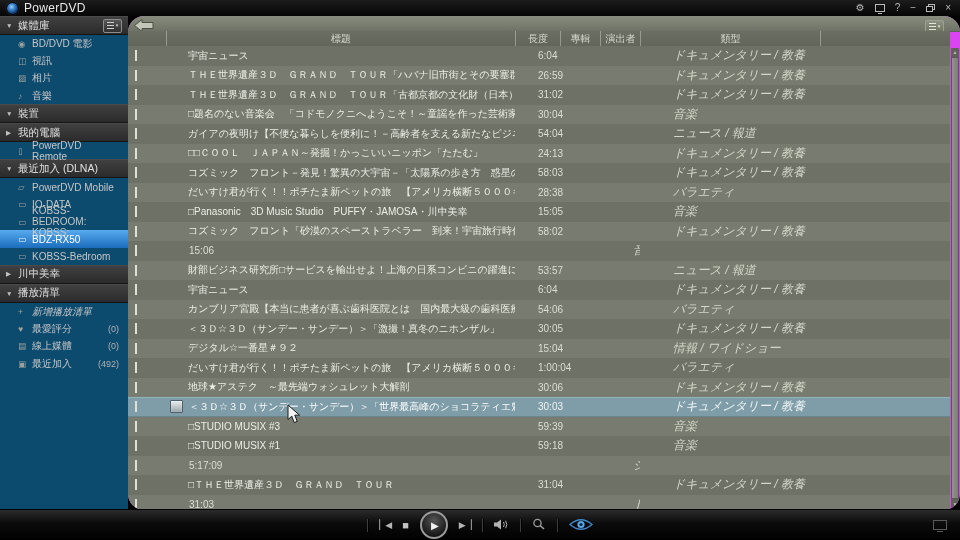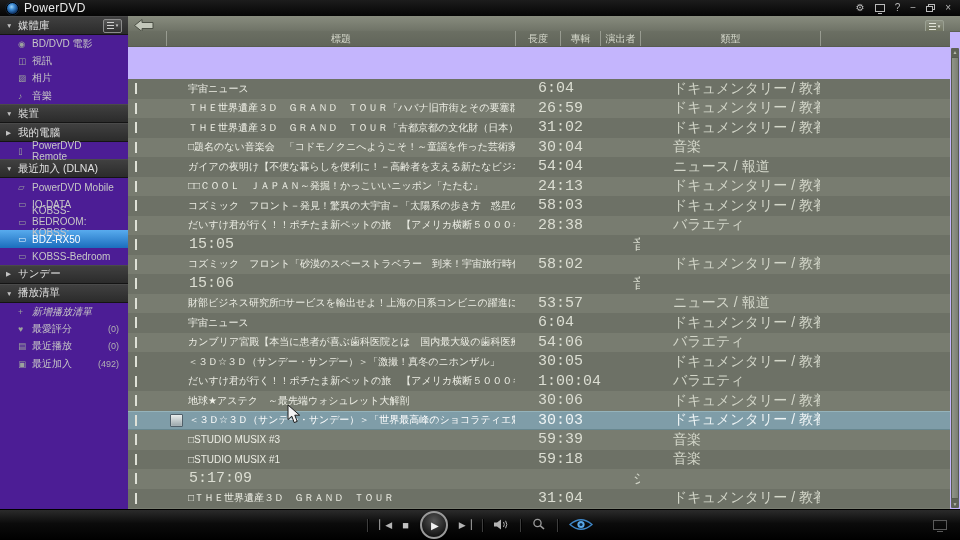--- a/index.html
+++ b/index.html
@@ -15,65 +15,65 @@
   .win-controls{margin-left:auto;display:flex;align-items:center;gap:10px;margin-right:9px;}
   .winbtn{color:#b9b9b9;font-size:10px;line-height:10px;cursor:default;display:flex;align-items:center;}
   .icon-tv{display:inline-block;width:8px;height:6px;border:1px solid #b9b9b9;position:relative;}
   .icon-tv::after{content:'';position:absolute;left:2px;right:2px;bottom:-3px;height:1px;background:#b9b9b9;}
   .icon-restore{display:inline-block;width:9px;height:8px;position:relative;}
   .icon-restore::before{content:'';position:absolute;right:0;top:0;width:5px;height:4px;border:1px solid #b9b9b9;}
   .icon-restore::after{content:'';position:absolute;left:0;bottom:0;width:5px;height:4px;border:1px solid #b9b9b9;background:#0d0d0d;}
   
   .body{position:absolute;top:16px;left:0;right:0;bottom:30px;display:flex;}
   
-  .sidebar{width:128px;background:#4c1d95;flex:none;overflow:hidden;}
+  .sidebar{width:128px;background:#0c4a6e;flex:none;overflow:hidden;}
   .sb-header{height:19px;box-sizing:border-box;display:flex;align-items:center;padding-left:6px;
     background:linear-gradient(#404040,#2b2b2b);border-top:1px solid #4a4a4a;border-bottom:1px solid #141414;
     color:#e0e0e0;font-size:10.5px;cursor:default;}
   .sb-header .arrow{width:12px;font-size:6.5px;color:#c2c2c2;flex:none;}
   .sb-item{height:17.3px;box-sizing:border-box;display:flex;align-items:center;padding-left:18px;
     color:#c6c6c6;font-size:10px;cursor:default;}
   .sb-item .ic{width:14px;flex:none;color:#9ca29e;font-size:8.5px;line-height:8px;}
   .sb-item .cnt{margin-left:auto;padding-right:9px;font-size:9px;color:#b2b2b2;}
   .sb-item.selected{background:linear-gradient(#58abee,#1b6dbd);color:#fff;}
   .sb-item.selected .ic,.sb-item.selected .cnt{color:#eaf4ff;}
   .sb-item.it .lbl{font-style:italic;}
   .opt-btn{margin-left:auto;margin-right:6px;width:17px;height:12px;border:1px solid #8c8c8c;border-radius:2px;
     background:linear-gradient(#585858,#2f2f2f);display:flex;align-items:center;justify-content:center;gap:2px;}
   .opt-lines{width:7px;height:7px;background:repeating-linear-gradient(#cfcfcf 0 1px,transparent 1px 3px);}
   .opt-caret{color:#cfcfcf;font-size:5px;line-height:5px;}
   
-  .content{flex:1;position:relative;background:#c4b5fd;overflow:hidden;}
+  .content{flex:1;position:relative;background:#d946ef;overflow:hidden;border-radius:16px;}
   .topbar{position:absolute;top:0;left:0;right:0;height:15px;
     background:linear-gradient(#888c7e,#6f7367);border-bottom:1px solid #5d6155;}
   .back-btn{position:absolute;left:6px;top:2px;width:24px;height:15px;}
   .view-btn{position:absolute;right:16px;top:4px;width:19px;height:13px;box-sizing:border-box;
     border:1px solid #9aa092;border-radius:2px;background:linear-gradient(#8d9183,#6f735f);
     display:flex;align-items:center;justify-content:center;gap:2px;}
   .view-btn .opt-lines{background:repeating-linear-gradient(#e4e6dc 0 1px,transparent 1px 3px);}
   .view-btn .opt-caret{color:#e4e6dc;}
   .grid{display:grid;grid-template-columns:38px 349px 45px 40px 40px 180px 1fr;}
   .thead{position:absolute;top:15px;left:0;right:10px;height:15px;align-items:center;
     background:linear-gradient(#6b6f63,#61655a);border-bottom:1px solid #585c51;
     color:#d7dacd;font-size:10px;text-align:center;}
   .thead .hc{line-height:15px;height:15px;overflow:visible;white-space:nowrap;}
   .thead .hc + .hc{border-left:1px solid rgba(225,228,218,.4);}
-  .rows{position:absolute;top:30px;left:0;right:10px;bottom:0;overflow:hidden;margin-top:33px;}
+  .rows{position:absolute;top:30px;left:0;right:10px;bottom:0;overflow:hidden;}
   .row{height:19.5px;align-items:center;font-size:10px;color:#edeee5;background:#6d7166;}
   .row.alt{background:#787c70;}
   .row.selected{background:#7f9da8;box-shadow:inset 0 1px 0 #95b3bb,inset 0 -1px 0 #68878f;color:#fff;}
   .cell{overflow:hidden;white-space:nowrap;}
   .tv{width:10px;height:8px;border:1px solid #dfe1d7;border-radius:1px;position:relative;margin-left:7px;}
   .tv::after{content:'';position:absolute;left:0;right:0;top:3px;border-top:1px solid #dfe1d7;}
   .c-title{padding-left:22px;}
   .c-title.with-chk{padding-left:4px;display:flex;align-items:center;overflow:hidden;}
   .chk{width:11px;height:11px;flex:none;margin-right:6px;border:1px solid #50606a;border-radius:1px;
     background:linear-gradient(#e9eded,#9aa6aa);box-shadow:inset 0 0 1px #fff;}
-  .c-len{padding-left:23px;font-size:15px;color:#dcded3;overflow:visible;font-family:Liberation Mono, monospace;}
-  .c-genre{padding-left:33px;font-size:14px;color:#d3d6c9;}
+  .c-len{padding-left:23px;font-size:10px;color:#dcded3;overflow:visible;}
+  .c-genre{padding-left:33px;font-size:12px;color:#d3d6c9;font-style:italic;}
   .row.selected .c-genre,.row.selected .c-len{color:#eef4f5;}
   
   .vscroll{position:absolute;top:32px;right:1px;width:8px;bottom:2px;background:#5e6257;border-radius:1px;}
   .vs-up,.vs-down{position:absolute;left:0;right:0;height:8px;color:#b7bbae;font-size:5px;text-align:center;line-height:8px;}
   .vs-up{top:0;} .vs-down{bottom:0;}
   .vs-thumb{position:absolute;left:0;right:0;top:9px;bottom:9px;border:1px solid #565a50;border-radius:1px;
     background:linear-gradient(90deg,#90948a,#7b7f73);}
   
   .bottombar{position:absolute;left:0;right:0;bottom:0;height:30px;
     background:linear-gradient(#2b2b2b,#0b0b0b 45%,#000);border-top:1px solid #000;}
@@ -182,41 +182,41 @@
       <span class="lbl">BDZ-RX50</span>
       <span class="cnt"></span>
     </div>
         <div class="sb-item">
       <span class="ic">▭</span>
       <span class="lbl">KOBSS-Bedroom</span>
       <span class="cnt"></span>
     </div>
         <div class="sb-header">
       <span class="arrow">▶</span>
-      <span class="lbl">サンデー</span>
+      <span class="lbl">川中美幸</span>
 
     </div>
         <div class="sb-header">
       <span class="arrow">▼</span>
       <span class="lbl">播放清單</span>
 
     </div>
         <div class="sb-item it">
       <span class="ic">+</span>
       <span class="lbl">新增播放清單</span>
       <span class="cnt"></span>
     </div>
         <div class="sb-item">
       <span class="ic">♥</span>
       <span class="lbl">最愛評分</span>
       <span class="cnt">(0)</span>
     </div>
         <div class="sb-item">
       <span class="ic">▤</span>
-      <span class="lbl">最近播放</span>
+      <span class="lbl">線上媒體</span>
       <span class="cnt">(0)</span>
     </div>
         <div class="sb-item">
       <span class="ic">▣</span>
       <span class="lbl">最近加入</span>
       <span class="cnt">(492)</span>
     </div>
       </div>
 
     <div class="content">
@@ -312,20 +312,21 @@
       <div class="cell"><span class="tv"></span></div>
       <div class="cell c-title"><span class="ttl">だいすけ君が行く！！ポチたま新ペットの旅　【アメリカ横断５０００キロの旅・後編】</span></div>
       <div class="cell c-len">28:38</div>
       <div class="cell"></div>
       <div class="cell"></div>
       <div class="cell c-genre">バラエティ</div>
       <div class="cell"></div>
     </div>
           <div class="row grid">
       <div class="cell"><span class="tv"></span></div>
+      <div class="cell c-title"><span class="ttl">□Panasonic　3D Music Studio　PUFFY・JAMOSA・川中美幸</span></div>
       <div class="cell c-len">15:05</div>
       <div class="cell"></div>
       <div class="cell"></div>
       <div class="cell c-genre">音楽</div>
       <div class="cell"></div>
     </div>
           <div class="row grid alt">
       <div class="cell"><span class="tv"></span></div>
       <div class="cell c-title"><span class="ttl">コズミック　フロント「砂漠のスペーストラベラー　到来！宇宙旅行時代」</span></div>
       <div class="cell c-len">58:02</div>
@@ -369,20 +370,29 @@
       <div class="cell c-genre">バラエティ</div>
       <div class="cell"></div>
     </div>
           <div class="row grid">
       <div class="cell"><span class="tv"></span></div>
       <div class="cell c-title"><span class="ttl">＜３Ｄ☆３Ｄ（サンデー・サンデー）＞「激撮！真冬のニホンザル」</span></div>
       <div class="cell c-len">30:05</div>
       <div class="cell"></div>
       <div class="cell"></div>
       <div class="cell c-genre">ドキュメンタリー / 教養</div>
+      <div class="cell"></div>
+    </div>
+          <div class="row grid alt">
+      <div class="cell"><span class="tv"></span></div>
+      <div class="cell c-title"><span class="ttl">デジタル☆一番星＃９２</span></div>
+      <div class="cell c-len">15:04</div>
+      <div class="cell"></div>
+      <div class="cell"></div>
+      <div class="cell c-genre">情報 / ワイドショー</div>
       <div class="cell"></div>
     </div>
           <div class="row grid">
       <div class="cell"><span class="tv"></span></div>
       <div class="cell c-title"><span class="ttl">だいすけ君が行く！！ポチたま新ペットの旅　【アメリカ横断５０００キロの旅・前編】</span></div>
       <div class="cell c-len">1:00:04</div>
       <div class="cell"></div>
       <div class="cell"></div>
       <div class="cell c-genre">バラエティ</div>
       <div class="cell"></div>

